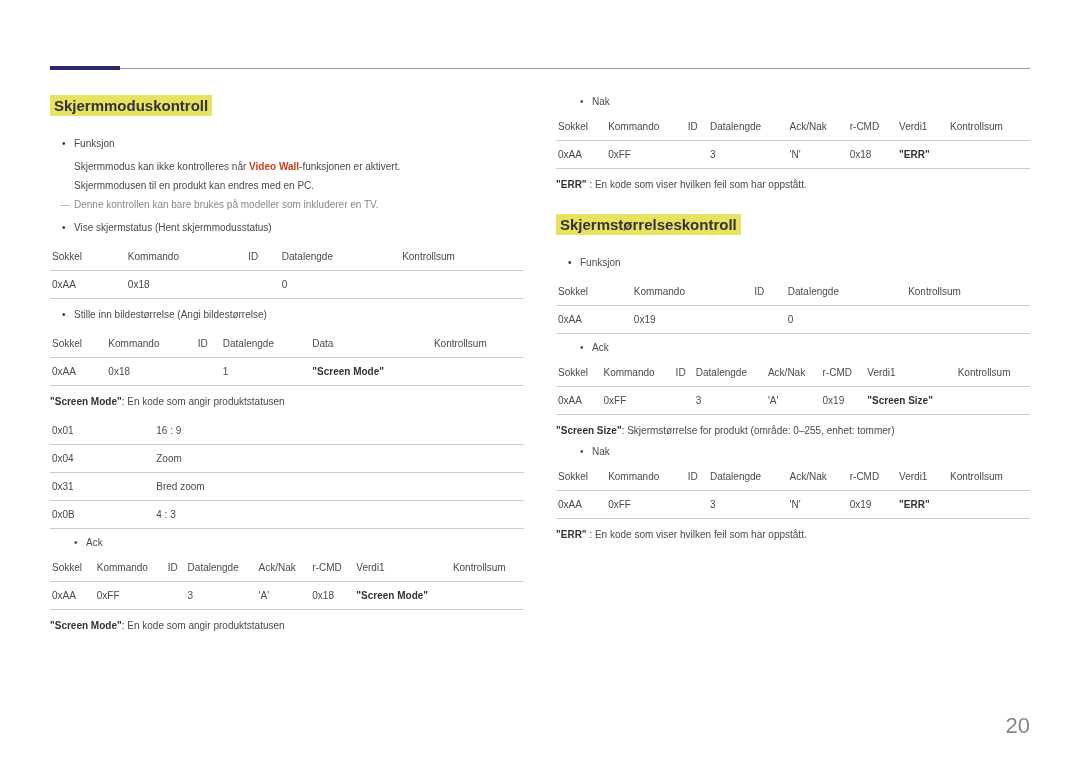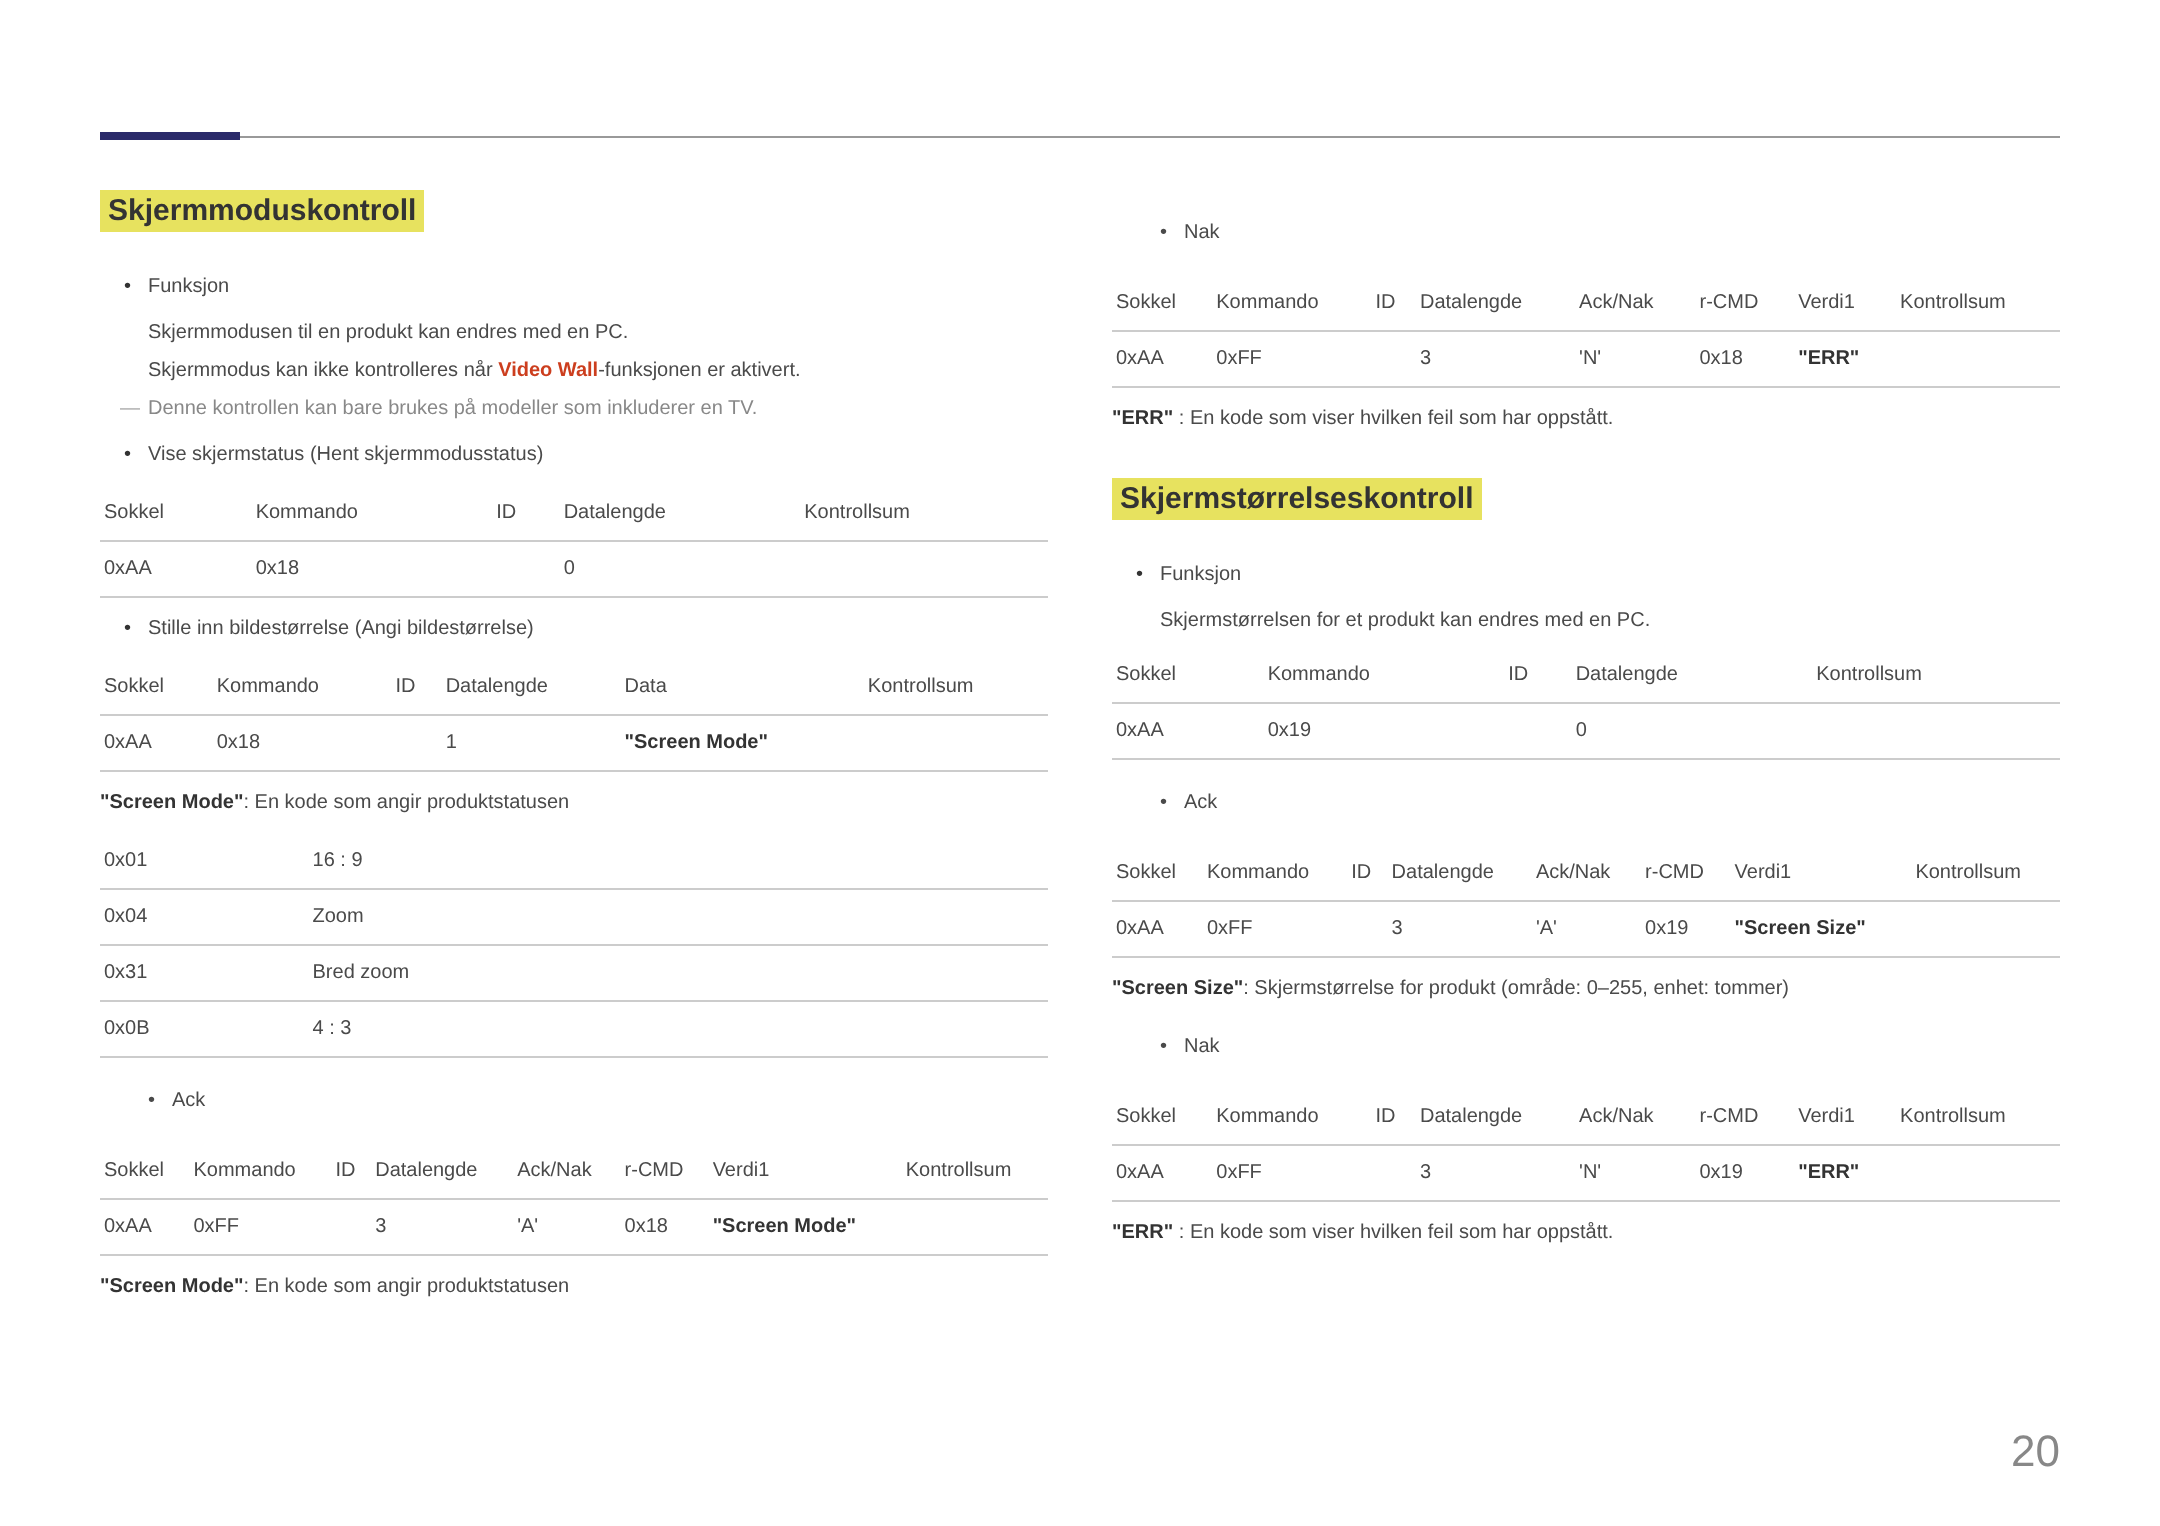--- a/index.html
+++ b/index.html
@@ -87,43 +87,43 @@
   .strong { font-weight: 600; color: #333; }
   .desc-line { margin: 6px 0 8px 0; line-height: 1.5; }
   .page-num {
     position: absolute;
     bottom: 24px;
     right: 50px;
     font-size: 22px;
     color: #888;
     font-weight: 300;
   }
-  .sub-bullet { padding-left: 36px; position: relative; margin: 16px 0; }
+  .sub-bullet { padding-left: 36px; position: relative; margin: 1px 0; }
   .sub-bullet::before { content: "•"; position: absolute; left: 24px; }
 </style>
 </head>
 <body>
 
 <div class="top-rule"></div>
 <div class="top-rule-accent"></div>
 
 <div class="columns">
 
   <div class="col">
     <div class="section-title">Skjermmoduskontroll</div>
 
     <ul class="bullets">
       <li>
         <span>Funksjon</span>
       </li>
     </ul>
-    <div class="indent-line">Skjermmodusen til en produkt kan endres med en PC.</div>
     <div class="indent-line">
       <span>Skjermmodus kan ikke kontrolleres når </span><span class="em">Video Wall</span><span>-funksjonen er aktivert.</span>
     </div>
+    <div class="indent-line">Skjermmodusen til en produkt kan endres med en PC.</div>
     <div class="dash-note">Denne kontrollen kan bare brukes på modeller som inkluderer en TV.</div>
 
     <ul class="bullets">
       <li>Vise skjermstatus (Hent skjermmodusstatus)</li>
     </ul>
 
     <table>
       <thead>
           <tr>
         <th>Sokkel</th>
@@ -265,21 +265,20 @@
       <span class="strong">"ERR"</span><span> : En kode som viser hvilken feil som har oppstått.</span>
     </div>
 
     <div class="section-title" style="margin-top:14px">Skjermstørrelseskontroll</div>
 
     <ul class="bullets">
       <li>
         <span>Funksjon</span>
       </li>
     </ul>
-    <div class="indent-line">Skjermstørrelsen for et produkt kan endres med en PC.</div>
 
 
     <table>
       <thead>
           <tr>
         <th>Sokkel</th>
         <th>Kommando</th>
         <th>ID</th>
         <th>Datalengde</th>
         <th>Kontrollsum</th>

